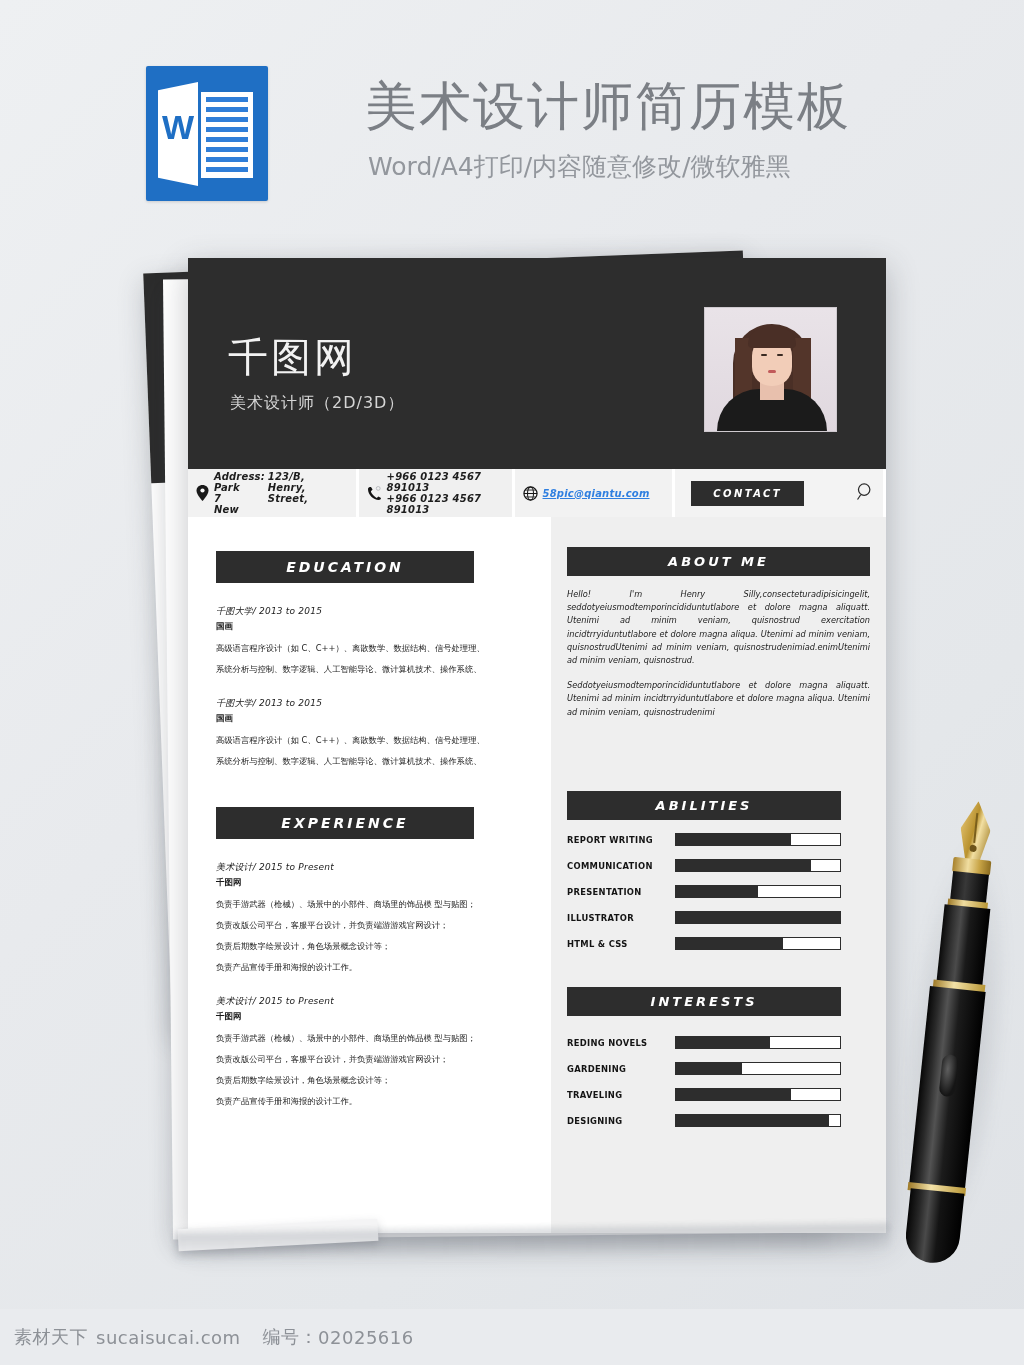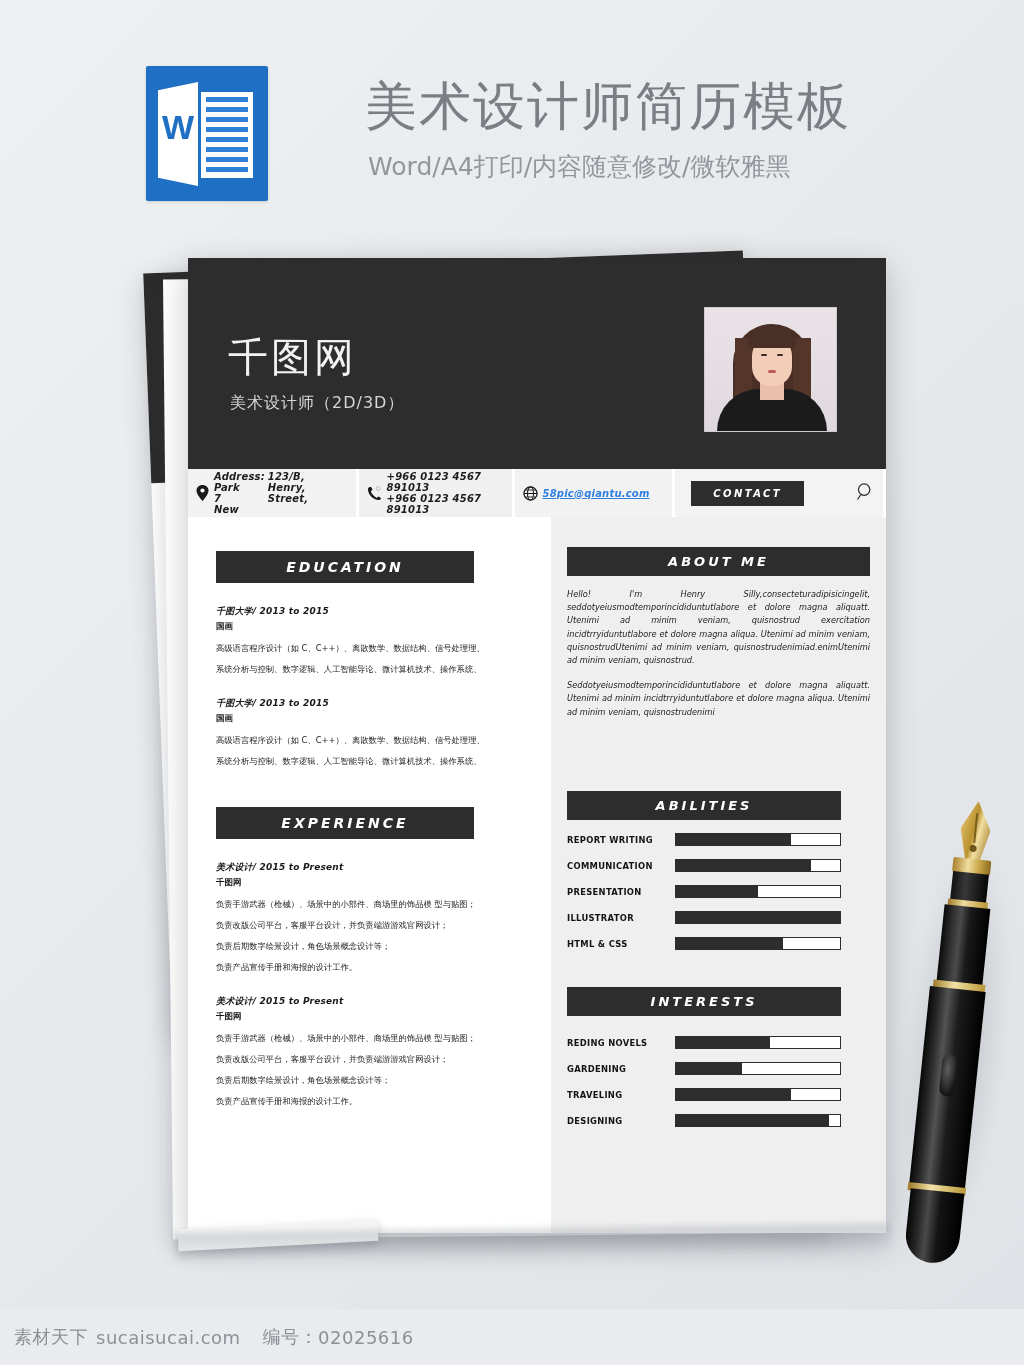--- a/index.html
+++ b/index.html
@@ -129,21 +129,21 @@
 
   .sec-head {
     background:#2d2d2d; color:#ffffff; text-align:center;
     font-family:"DejaVu Sans",sans-serif; font-style:italic; font-weight:bold;
     letter-spacing:3px;
   }
   #edu-head, #exp-head { font-size:14px; padding:8px 0; width:258px; }
   #about-head, #abil-head, #inter-head { font-size:13px; padding:7px 0; width:100%; }
 
   .entry { margin-top:22px; }
-  .entry .line1 { font-size:9px; font-weight:bold; font-style:italic; color:#1a1a1a;
+  .entry .line1 { font-size:9px; font-weight:normal; font-style:italic; color:#1a1a1a;
                   font-family:"DejaVu Sans",sans-serif; letter-spacing:.2px; }
   .entry .line2 { font-size:8.5px; font-weight:bold; color:#1a1a1a; margin-top:3px;
                   font-family:"DejaVu Sans",sans-serif; }
   .entry p { font-size:8.3px; color:#222; margin-top:9px; line-height:12px; white-space:nowrap;
              font-family:"DejaVu Sans",sans-serif; }
 
   #about-text p { font-size:8.2px; line-height:13.2px; color:#1b1b1b; text-align:justify;
                   font-style:italic; font-weight:normal; margin-top:12px;
                   font-family:"DejaVu Sans",sans-serif; }
 

